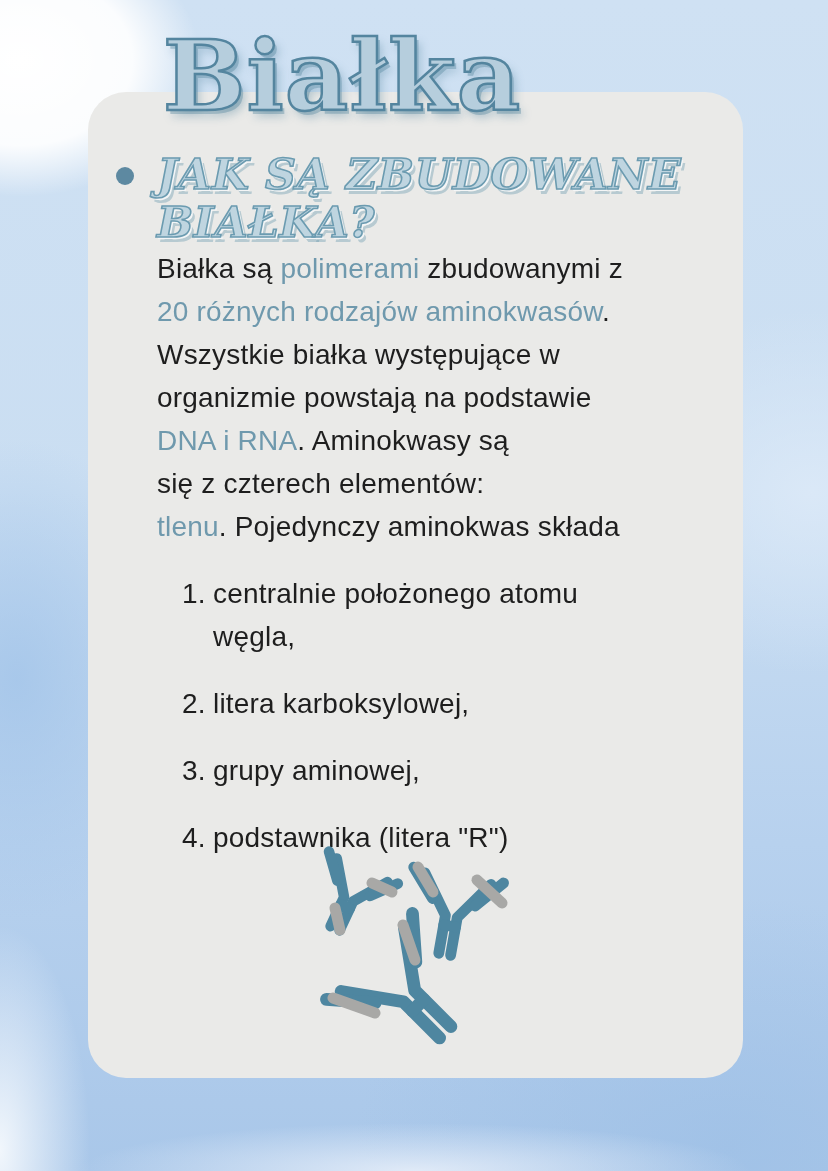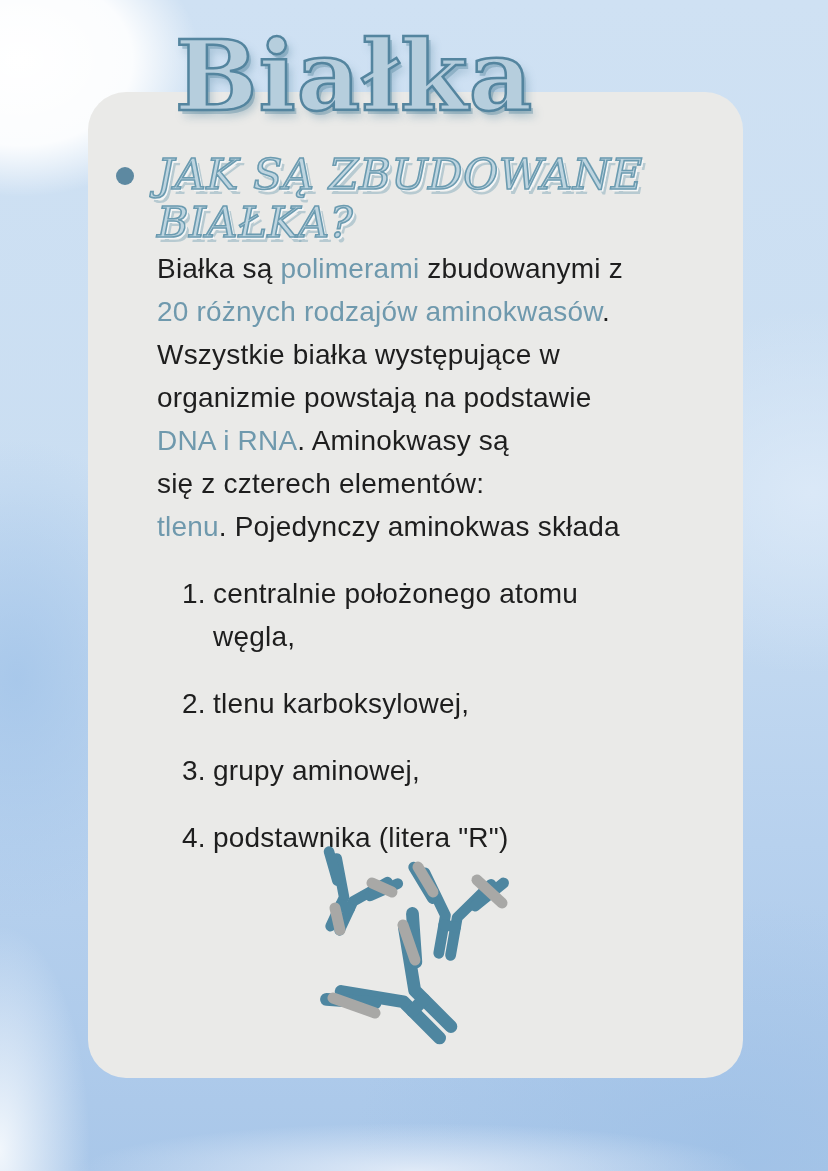--- a/index.html
+++ b/index.html
@@ -35,21 +35,21 @@
       linear-gradient(180deg, var(--bg-base) 0%, #cadef2 42%, #b7d1ee 72%, var(--bg-deep) 100%);
   }
   .card{
     position:absolute;
     left:88px; top:92px; width:655px; height:986px;
     background:var(--card-bg);
     border-radius:38px;
   }
   .page-title{
     position:absolute;
-    left:16px; top:22px; width:676px;
+    left:4px; top:22px; width:676px;
     text-align:center;
     font-family:"DejaVu Serif","Liberation Serif",serif;
     font-weight:bold;
     font-size:98px;
     line-height:1.1;
     color:var(--title-fill);
     -webkit-text-stroke:2.5px var(--title-stroke);
     letter-spacing:1px;
     text-shadow:3px 4px 0 rgba(84,133,159,.38), 5px 7px 8px rgba(84,133,159,.35);
   }
@@ -61,21 +61,21 @@
   .bullet-dot{
     width:18px;height:18px;border-radius:50%;
     background:var(--bullet);
     margin-top:17px;
     flex:none;
   }
   .section-heading{
     margin-left:23px;
     font-family:"DejaVu Serif","Liberation Serif",serif;
     font-style:italic;
-    font-weight:normal;
+    font-weight:bold;
     font-size:43px;
     line-height:48px;
     color:var(--heading-fill);
     -webkit-text-stroke:1.6px var(--heading-stroke);
     letter-spacing:.5px;
     text-shadow:2px 2px 0 #f4f6f7, 4px 5px 0 rgba(107,155,176,.4);
   }
   .body-text{
     position:absolute;
     left:157px; top:247px; width:578px;
@@ -130,21 +130,21 @@
         <div><span class="accent">DNA i RNA</span><span>. Aminokwasy są</span></div>
         <div><span>się z czterech elementów:</span></div>
         <div><span class="accent">tlenu</span><span>. Pojedynczy aminokwas składa</span></div>
       </div>
     <ol class="num-list" id="num-list">
         <li>
           <div>centralnie położonego atomu</div>
           <div>węgla,</div>
         </li>
         <li>
-          <div>tlenu karboksylowej,</div>
+          <div>litera karboksylowej,</div>
         </li>
         <li>
           <div>grupy aminowej,</div>
         </li>
         <li>
           <div>podstawnika (litera "R")</div>
         </li>
       </ol>
   </div>
 

